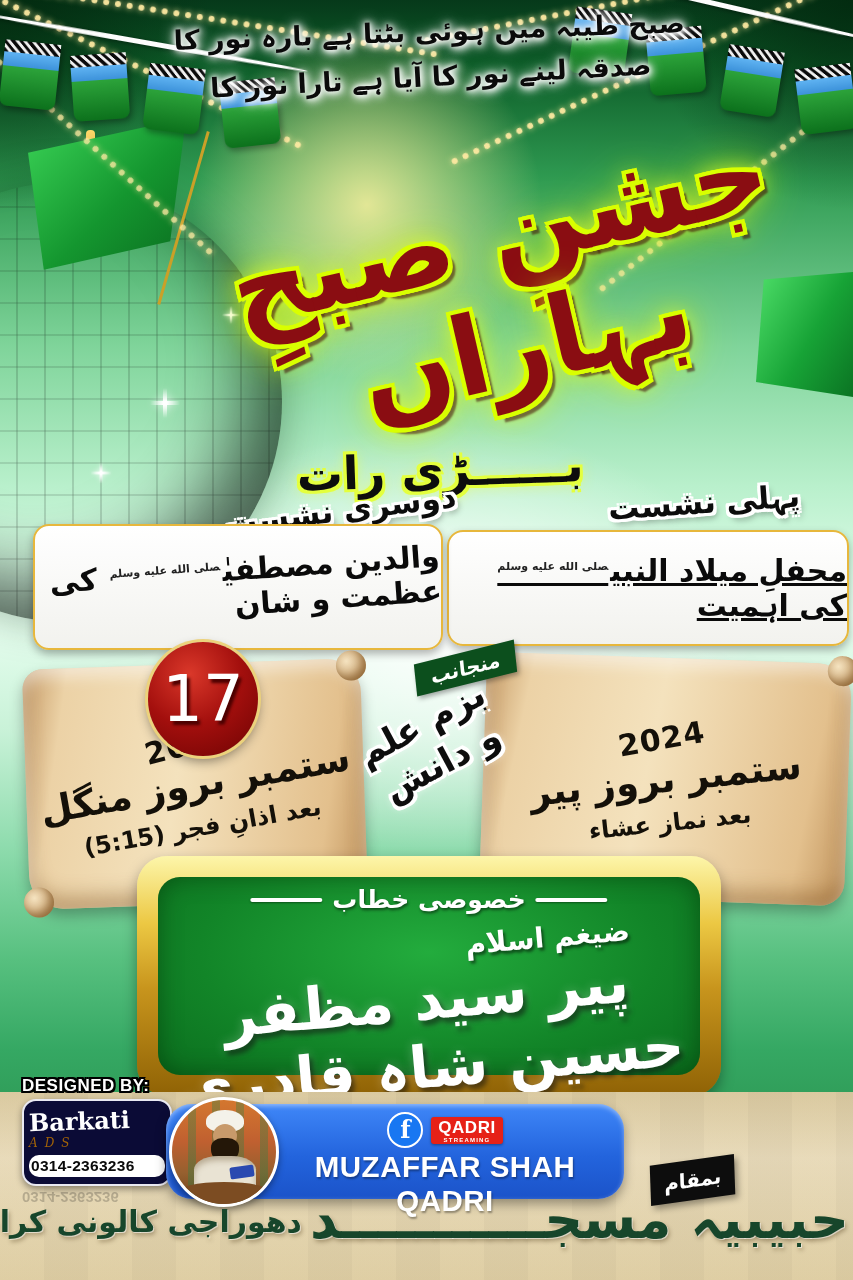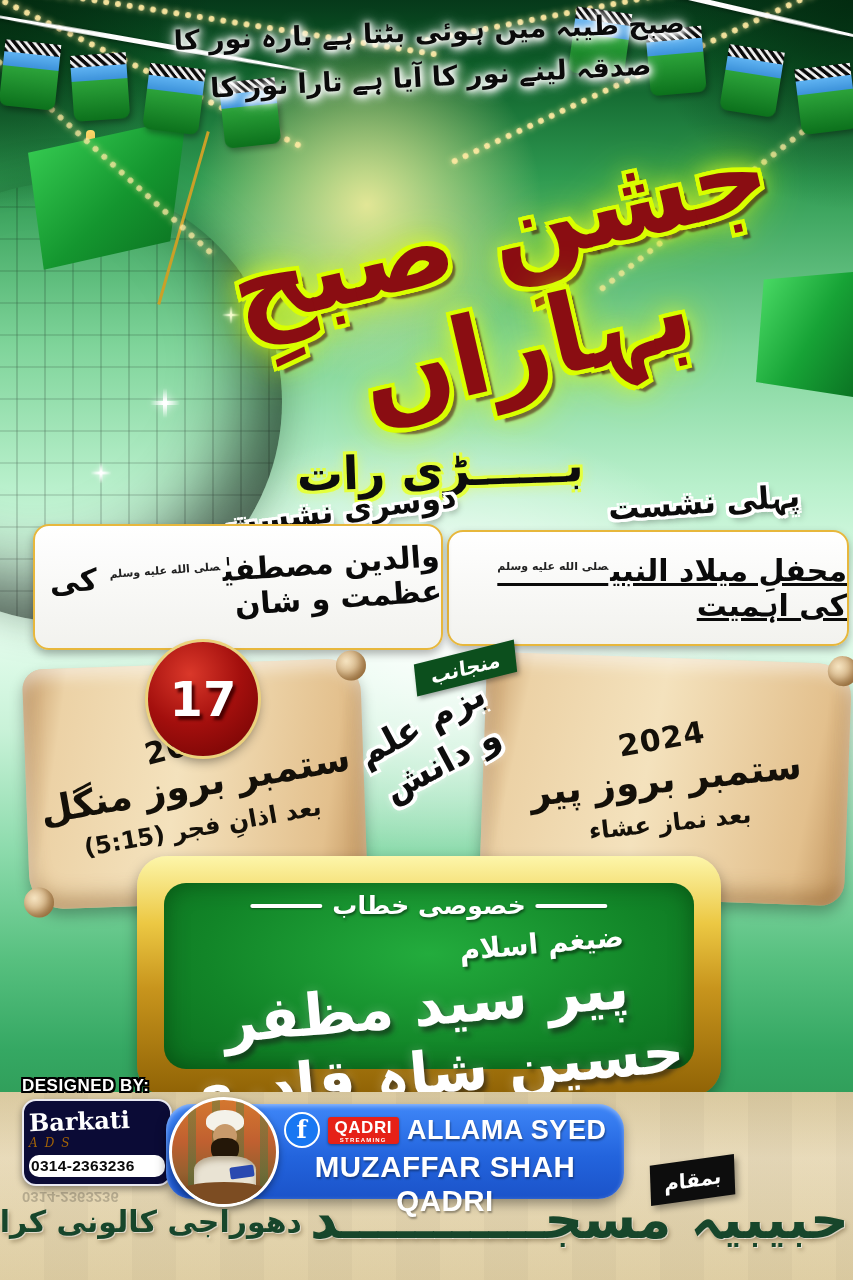--- a/index.html
+++ b/index.html
@@ -101,32 +101,32 @@
   .scroll-right{left:483px;top:658px;width:365px;height:242px;transform:rotate(2deg);}
   .scroll-left{left:26px;top:664px;width:338px;height:240px;transform:rotate(-2deg);}
   .scroll-inner{position:absolute;inset:0;display:flex;flex-direction:column;align-items:center;justify-content:center;
     color:#141009;font-weight:bold;transform:rotate(-8deg);}
   .scroll-year{font-size:30px;letter-spacing:1px;transform:rotate(-4deg);}
   .scroll-line{font-size:37px;margin-top:2px;}
   .scroll-time{font-size:24px;margin-top:8px;}
   .daycircle{position:absolute;width:110px;height:114px;border-radius:50%;z-index:5;
     background:radial-gradient(circle at 38% 28%,#da382a 0%,#a30f0d 48%,#6d0303 100%);
     box-shadow:0 0 0 3px #ecd27c, 0 5px 12px rgba(0,0,0,.45);
-    display:flex;align-items:center;justify-content:center;color:#fff;font-size:48px;font-weight:bold;
+    display:flex;align-items:center;justify-content:center;color:#fff;font-size:64px;font-weight:normal;
     text-shadow:3px 4px 3px #4b0000;}
   .daycircle.d16{left:592px;top:640px;}
   .daycircle.d17{left:148px;top:642px;}
   
   .org-label{position:absolute;left:414px;top:652px;background:#0c4f1d;color:#fff;font-size:20px;font-weight:bold;
     padding:4px 16px;transform:rotate(-14deg) skewX(-8deg);box-shadow:2px 3px 5px rgba(0,0,0,.35);}
   .org-name{position:absolute;left:352px;top:700px;width:160px;text-align:center;font-size:35px;font-weight:bold;
     color:#0d0d0d;line-height:1.25;transform:rotate(-28deg);
     text-shadow:-3px -3px 0 #fff,3px -3px 0 #fff,-3px 3px 0 #fff,3px 3px 0 #fff,0 0 10px #fff;}
   
-  .banner-gold{position:absolute;left:137px;top:856px;width:584px;height:240px;border-radius:30px;padding:27px;
+  .banner-gold{position:absolute;left:137px;top:856px;width:584px;height:240px;border-radius:30px;padding:21px;
     box-sizing:border-box;background:linear-gradient(180deg,#fdf6aa 0%,#ecc843 28%,#c8951d 55%,#8f6205 100%);
     box-shadow:0 6px 14px rgba(0,0,0,.35);text-decoration:underline;}
   .banner-green{position:relative;width:100%;height:100%;border-radius:22px;
     background:radial-gradient(ellipse at 50% 38%,#23ac3d 0%,#128528 60%,#0b6e1e 100%);
     box-shadow:inset 0 0 24px rgba(0,40,0,.45);}
   .banner-heading{position:absolute;top:8px;left:50%;transform:translateX(-50%);display:flex;align-items:center;gap:10px;
     color:#fff;font-size:25px;font-weight:bold;white-space:nowrap;text-shadow:1px 2px 3px rgba(0,0,0,.5);}
   .deco-line{width:72px;height:4px;border-radius:3px;background:#fff;box-shadow:0 1px 2px rgba(0,0,0,.4);}
   .banner-prefix{position:absolute;top:44px;right:70px;color:#fff;font-size:28px;font-weight:bold;
     transform:rotate(-5deg);text-shadow:2px 3px 3px rgba(0,0,0,.5);}
@@ -323,21 +323,20 @@
       <div class="ph-laptop"></div>
       <div class="ph-desk"></div>
     </div>
     <div class="live-content">
       <div class="live-row1">
         <span class="fb-circle">f</span>
         <span class="live-badge">
           <span class="lb1">QADRI</span>
           <span class="lb2">STREAMING</span>
         </span>
-        <span class="live-l1">ALLAMA SYED</span>
       </div>
       <div class="live-l2">MUZAFFAR SHAH QADRI</div>
     </div>
   </div>
 
   <div class="venue-label">بمقام</div>
   <div class="venue-line">
     <span class="venue-name">حبیبیہ مسجـــــــــــد</span>
     <span class="venue-address">دھوراجی کالونی کراچی</span>
   </div>

